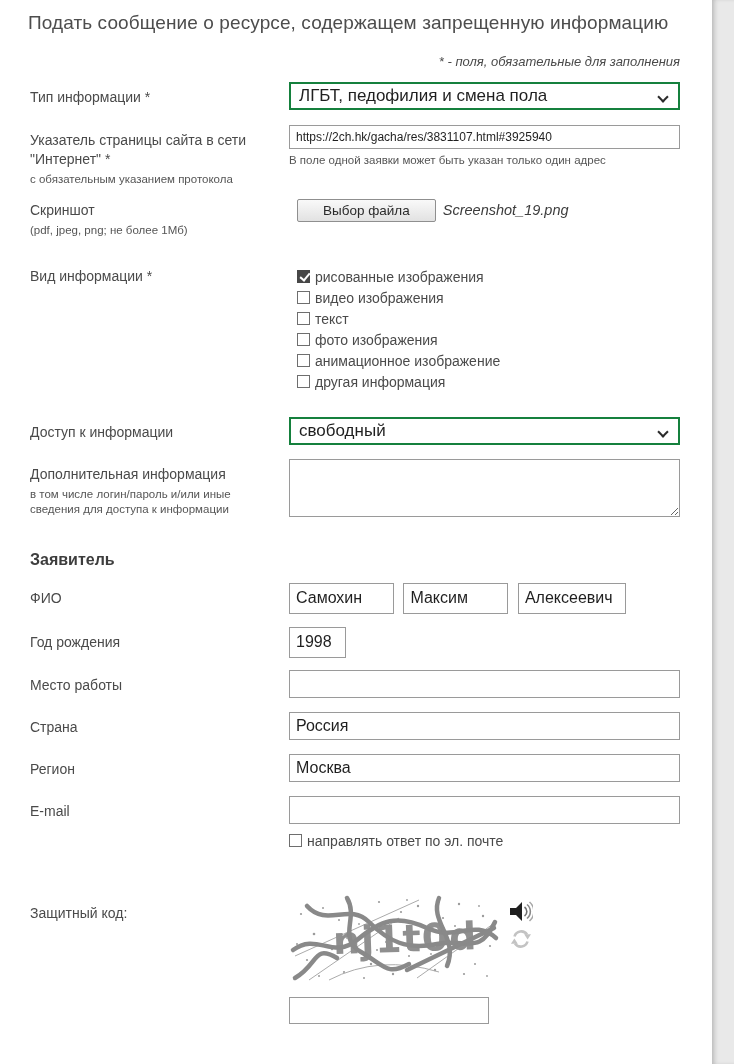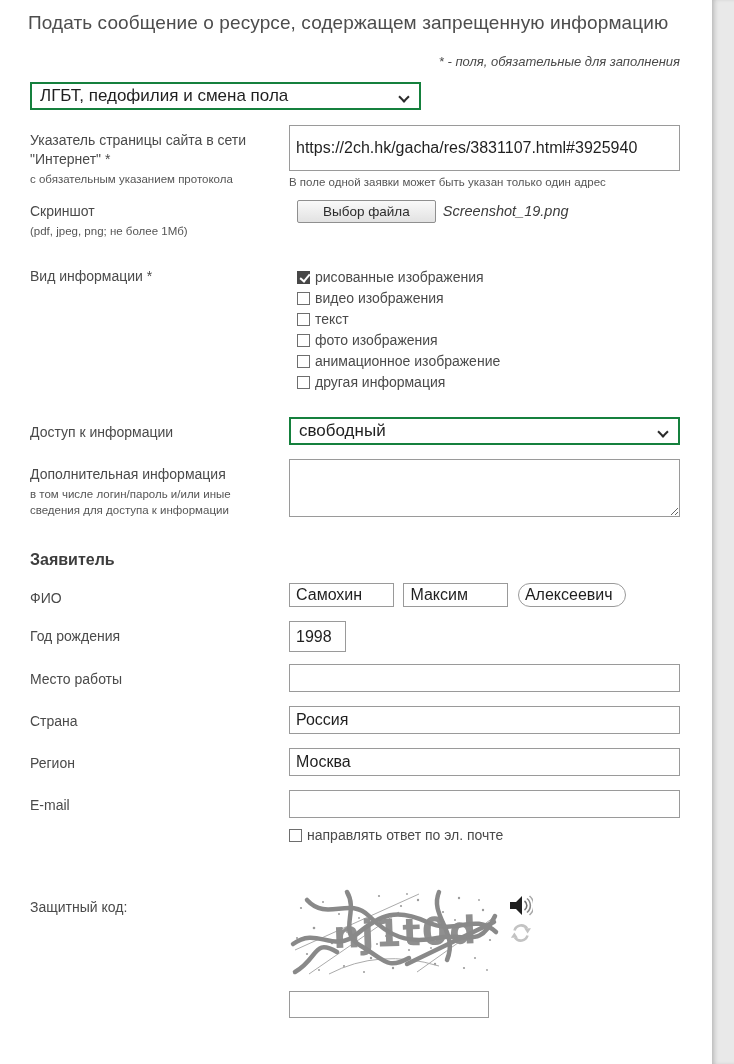--- a/index.html
+++ b/index.html
@@ -26,21 +26,21 @@
   }
   .row { display: flex; align-items: flex-start; margin-left: 30px; width: 650px; }
   .row-label { width: 259px; flex: none; font-size: 14px; color: #4a4a4a; padding-top: 6px; padding-right: 6px; line-height: 1.35; }
   .row-label .sub { font-size: 11.5px; margin-top: 3px; line-height: 1.35; color: #555; }
   .row-field { flex: none; width: 391px; position: relative; }
 
   .text-input {
     width: 100%; height: 28px; border: 1px solid #9a9a9a; background: #fff;
     font-family: inherit; font-size: 16px; color: #1f1f1f; padding: 0 6px; border-radius: 0;
   }
-  .url-input { height: 46px; font-size: 16px; }
+  .url-input { height: 24px; font-size: 12px; }
   .hint { font-size: 11.5px; color: #555; margin-top: 5px; }
 
   .select-box {
     width: 100%; height: 28px; border: 2px solid #15803d; background: #fff;
     display: flex; align-items: center; padding: 0 26px 0 8px; position: relative;
     font-size: 17px; color: #1f1f1f; cursor: default;
   }
   .chev {
     position: absolute; right: 11px; top: 9px; width: 8px; height: 8px;
     border-right: 2px solid #2b2b2b; border-bottom: 2px solid #2b2b2b;
@@ -68,24 +68,24 @@
   }
   .cb-label { font-size: 14px; color: #4a4a4a; }
 
   textarea.addl {
     width: 391px; height: 58px; border: 1px solid #9a9a9a; resize: both;
     font-family: inherit; font-size: 14px; padding: 4px 6px;
   }
 
   h2.applicant-heading { margin: 30px 0 0 30px; font-size: 16px; font-weight: 700; color: #3d3d3d; }
 
-  .fio-input { height: 24px; border: 1px solid #9a9a9a; font-family: inherit; font-size: 16px; padding: 0 6px; color: #1f1f1f; }
+  .fio-input { height: 31px; border: 1px solid #9a9a9a; font-family: inherit; font-size: 16px; padding: 0 6px; color: #1f1f1f; }
   .fio-last { width: 105px; margin-right: 5px; }
   .fio-first { width: 105px; margin-right: 5px; }
-  .fio-middle { width: 108px; border-radius: 12px; }
+  .fio-middle { width: 108px; }
   .year-input { width: 57px; height: 31px; border: 1px solid #9a9a9a; font-family: inherit; font-size: 16px; padding: 0 6px; color: #1f1f1f; }
 
   .email-cb-row { margin-top: 9px; }
 
   .captcha-wrap { display: flex; align-items: flex-start; }
   .captcha-img { width: 211px; height: 88px; flex: none; background: #fff; }
   .captcha-icons { display: flex; flex-direction: column; gap: 5px; margin-left: 9px; padding-top: 6px; }
   .icon-btn { background: none; border: none; padding: 0; cursor: pointer; line-height: 0; }
   .captcha-input { width: 200px; height: 27px; margin-top: 15px; border: 1px solid #9a9a9a; font-family: inherit; font-size: 16px; padding: 0 6px; }
 
@@ -96,20 +96,21 @@
 </head>
 <body>
 
 <div class="page-edge"></div>
 
 <h1 class="page-title">Подать сообщение о ресурсе, содержащем запрещенную информацию</h1>
 
 <div class="required-note">* - поля, обязательные для заполнения</div>
 
 <div class="row mt13">
+  <div class="row-label">Тип информации *</div>
   <div class="row-field">
     <div class="select-box">
       <span>ЛГБТ, педофилия и смена пола</span>
       <span class="chev"></span>
     </div>
   </div>
 </div>
 
 <div class="row mt15">
   <div class="row-label">

